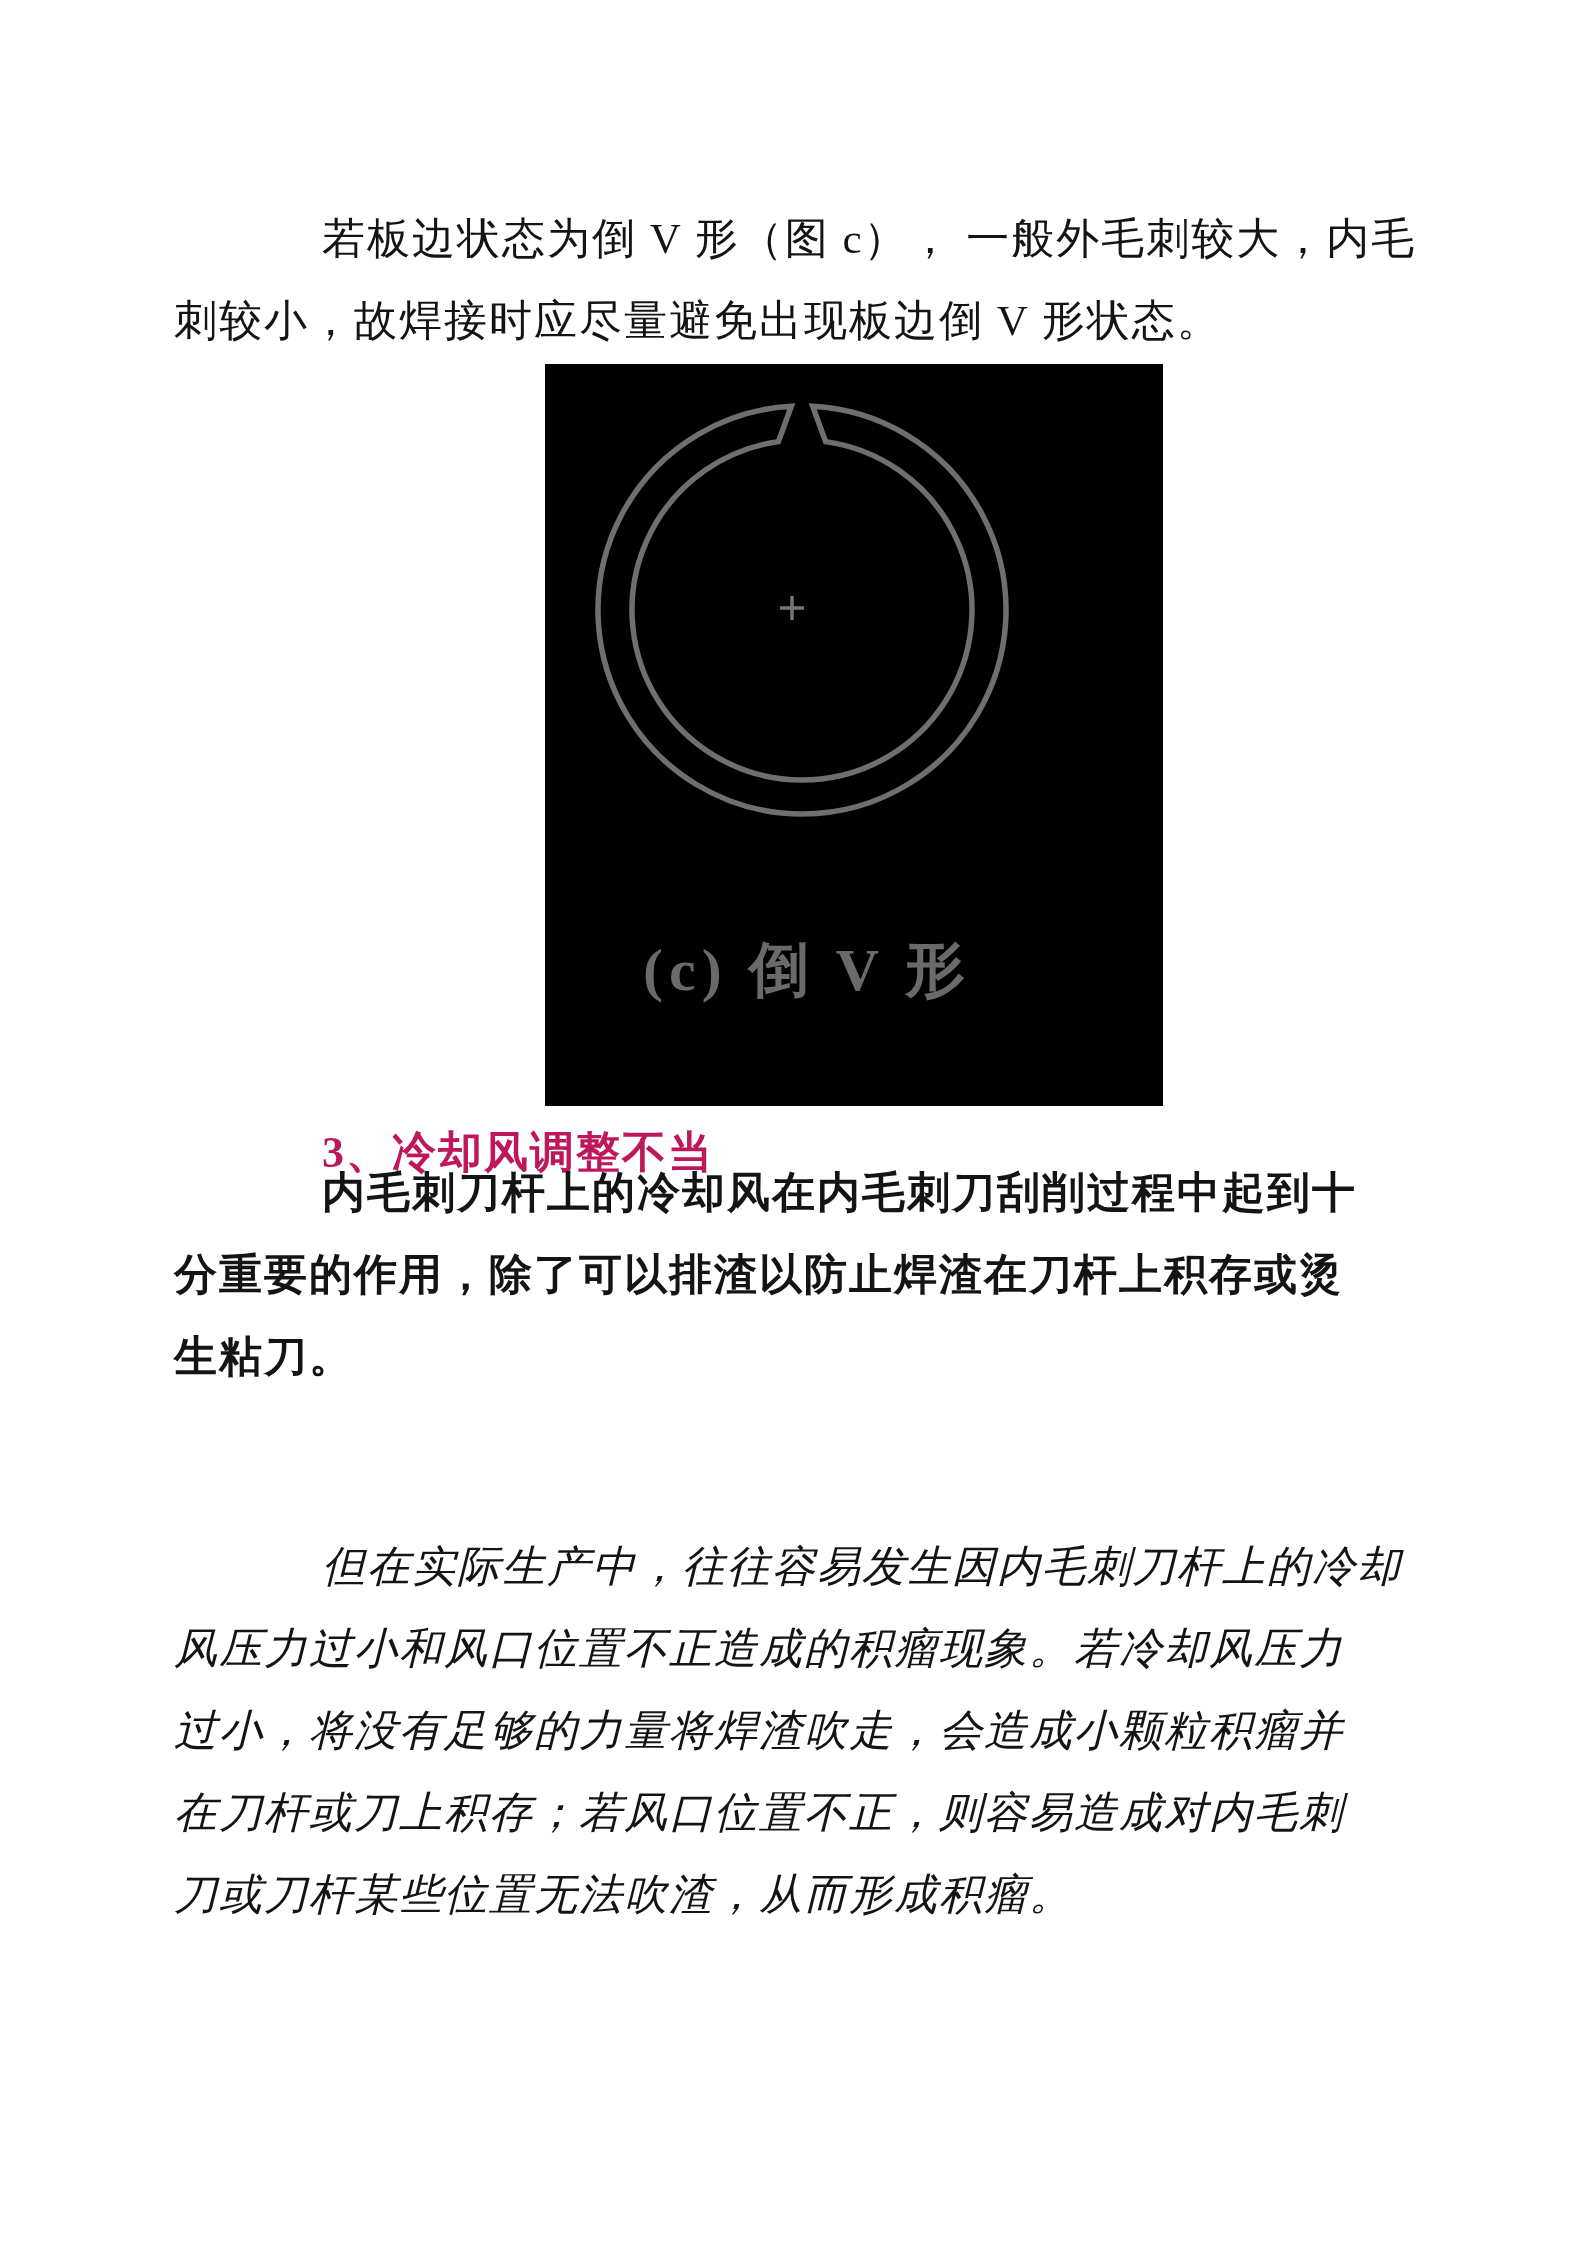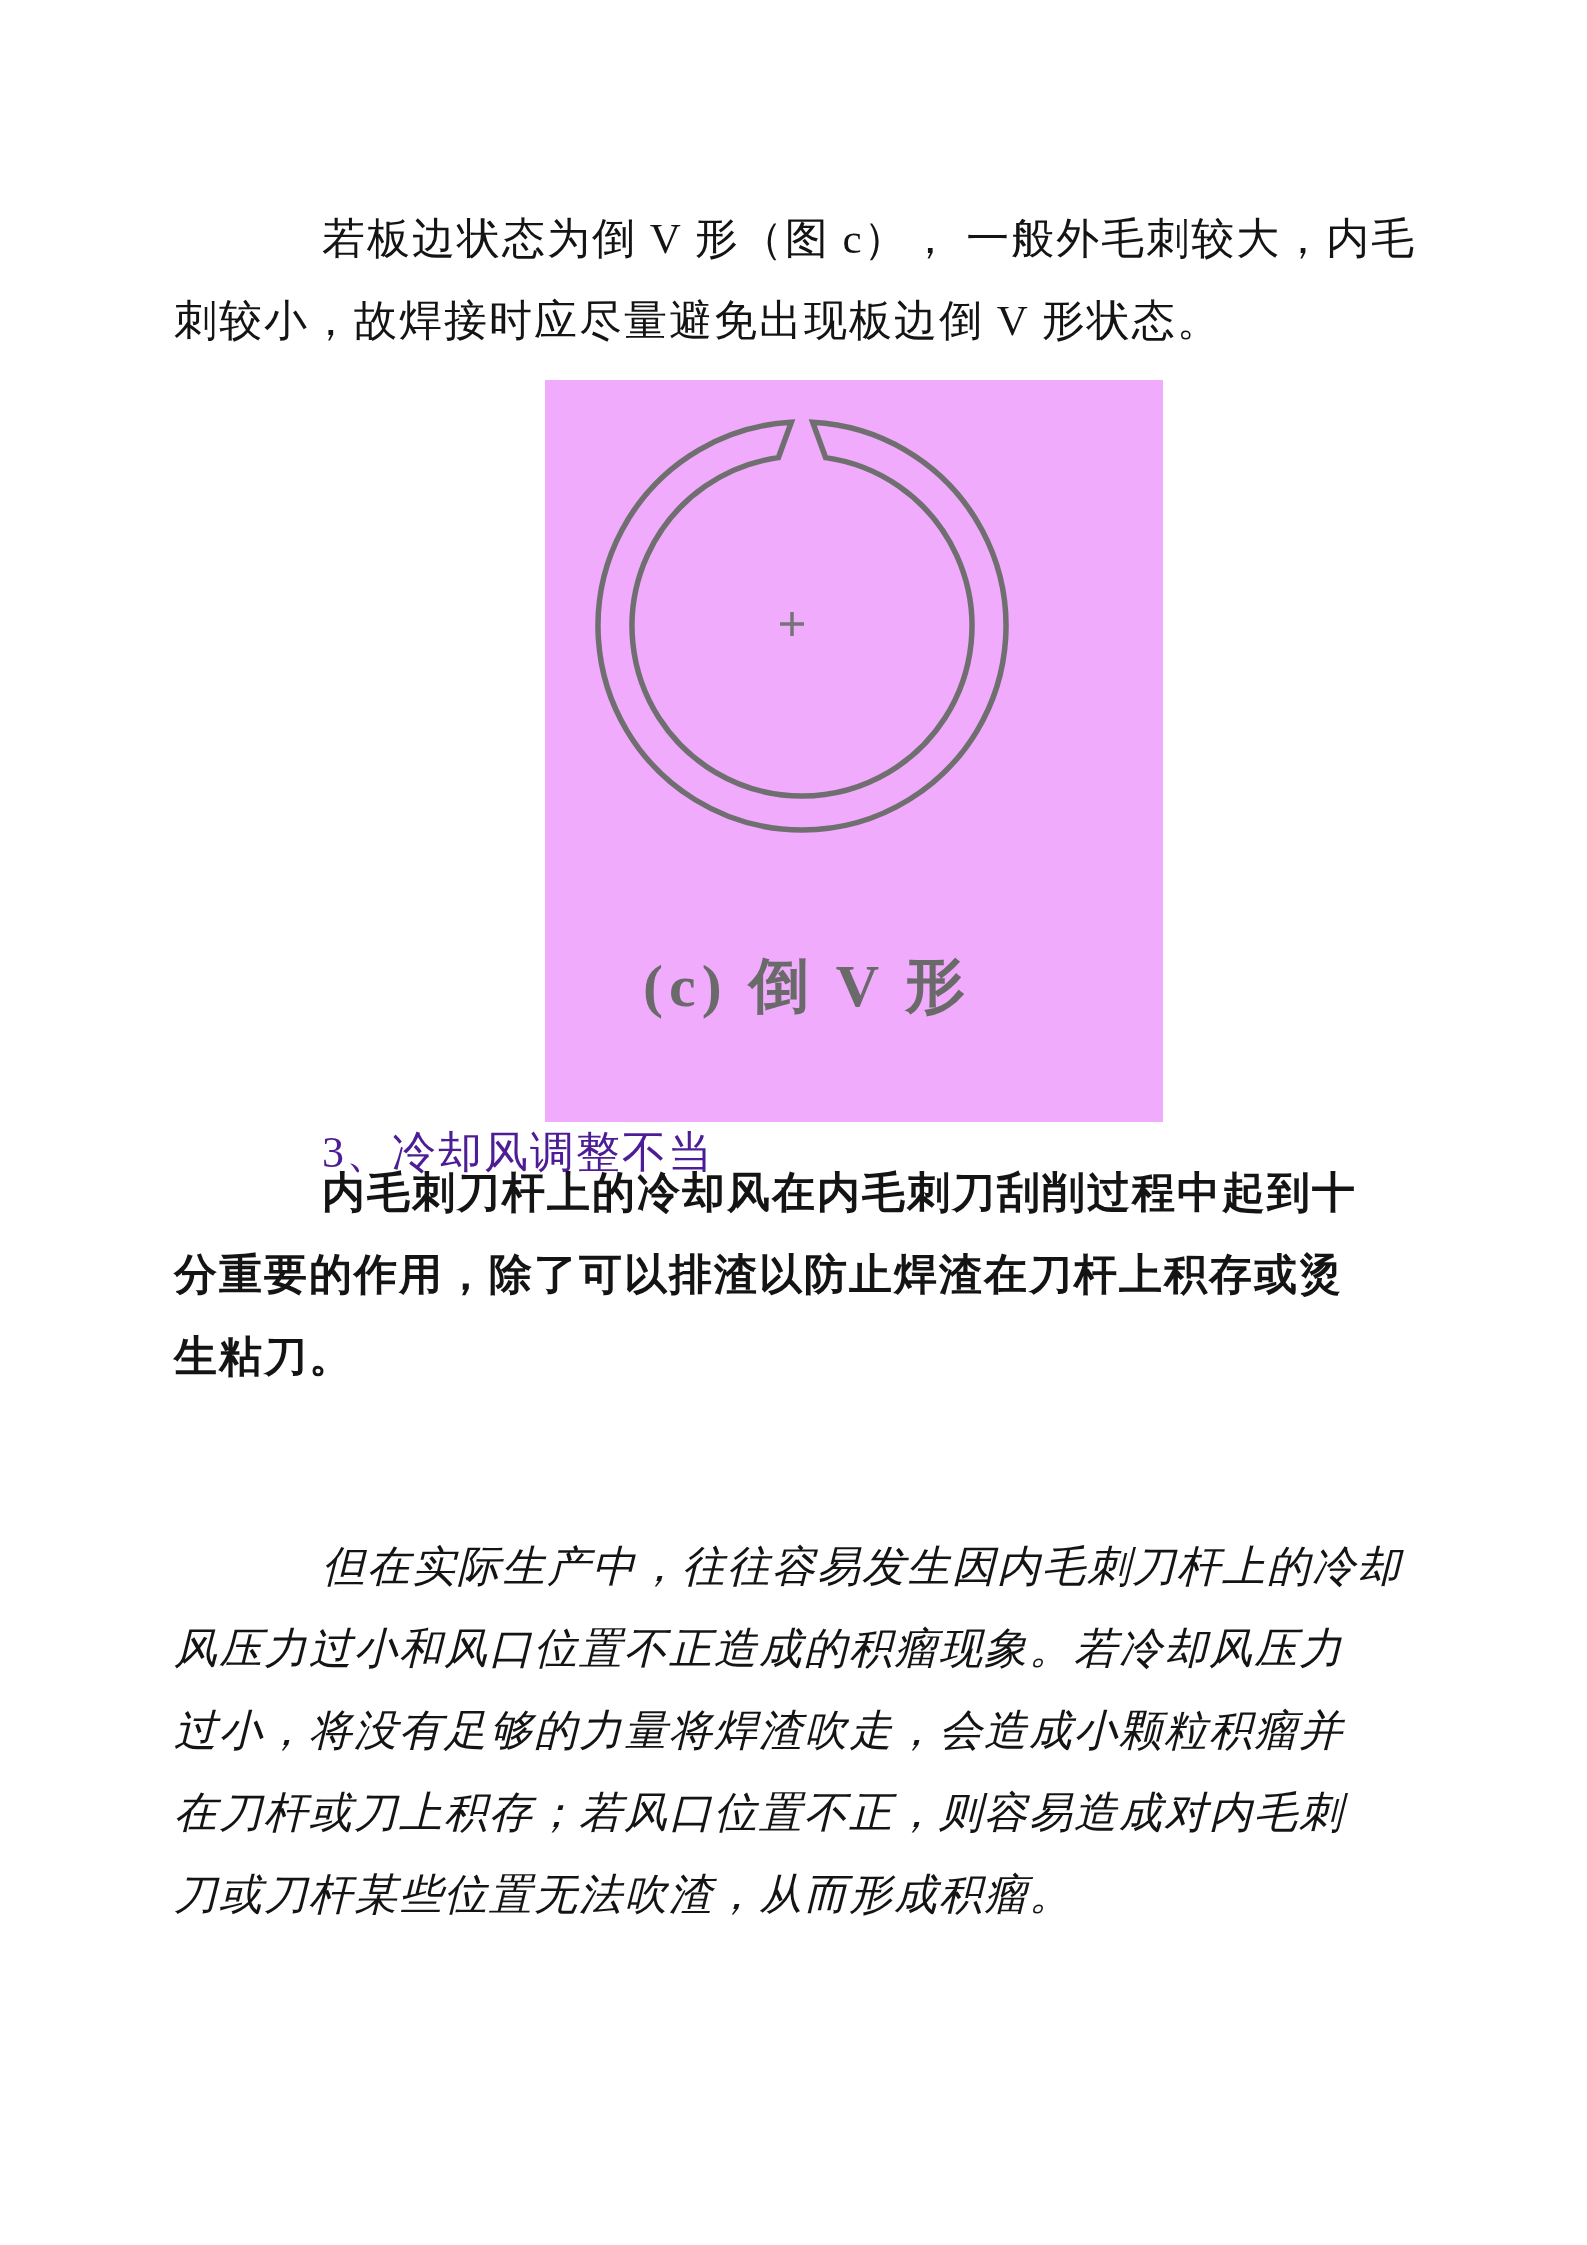--- a/index.html
+++ b/index.html
@@ -32,34 +32,34 @@
   #para3 { top: 1526px; font-style: italic; }
 
   .heading {
     position: absolute;
     left: 174px;
     top: 1112px;
     width: 1250px;
     height: 82px;
     line-height: 82px;
     font-size: 44px;
-    font-weight: normal;
+    font-weight: bold;
     letter-spacing: 2px;
     white-space: nowrap;
     padding-left: 148px;
-    color: #4c1d95;
+    color: #be185d;
   }
 
   .figure-block {
     position: absolute;
     left: 545px;
-    top: 380px;
+    top: 364px;
     width: 618px;
     height: 742px;
-    background: #f0abfc;
+    background: #000000;
   }
   .ring-svg {
     position: absolute;
     left: 45px;
     top: 34px;
     width: 424px;
     height: 424px;
   }
   .figure-caption {
     position: absolute;

